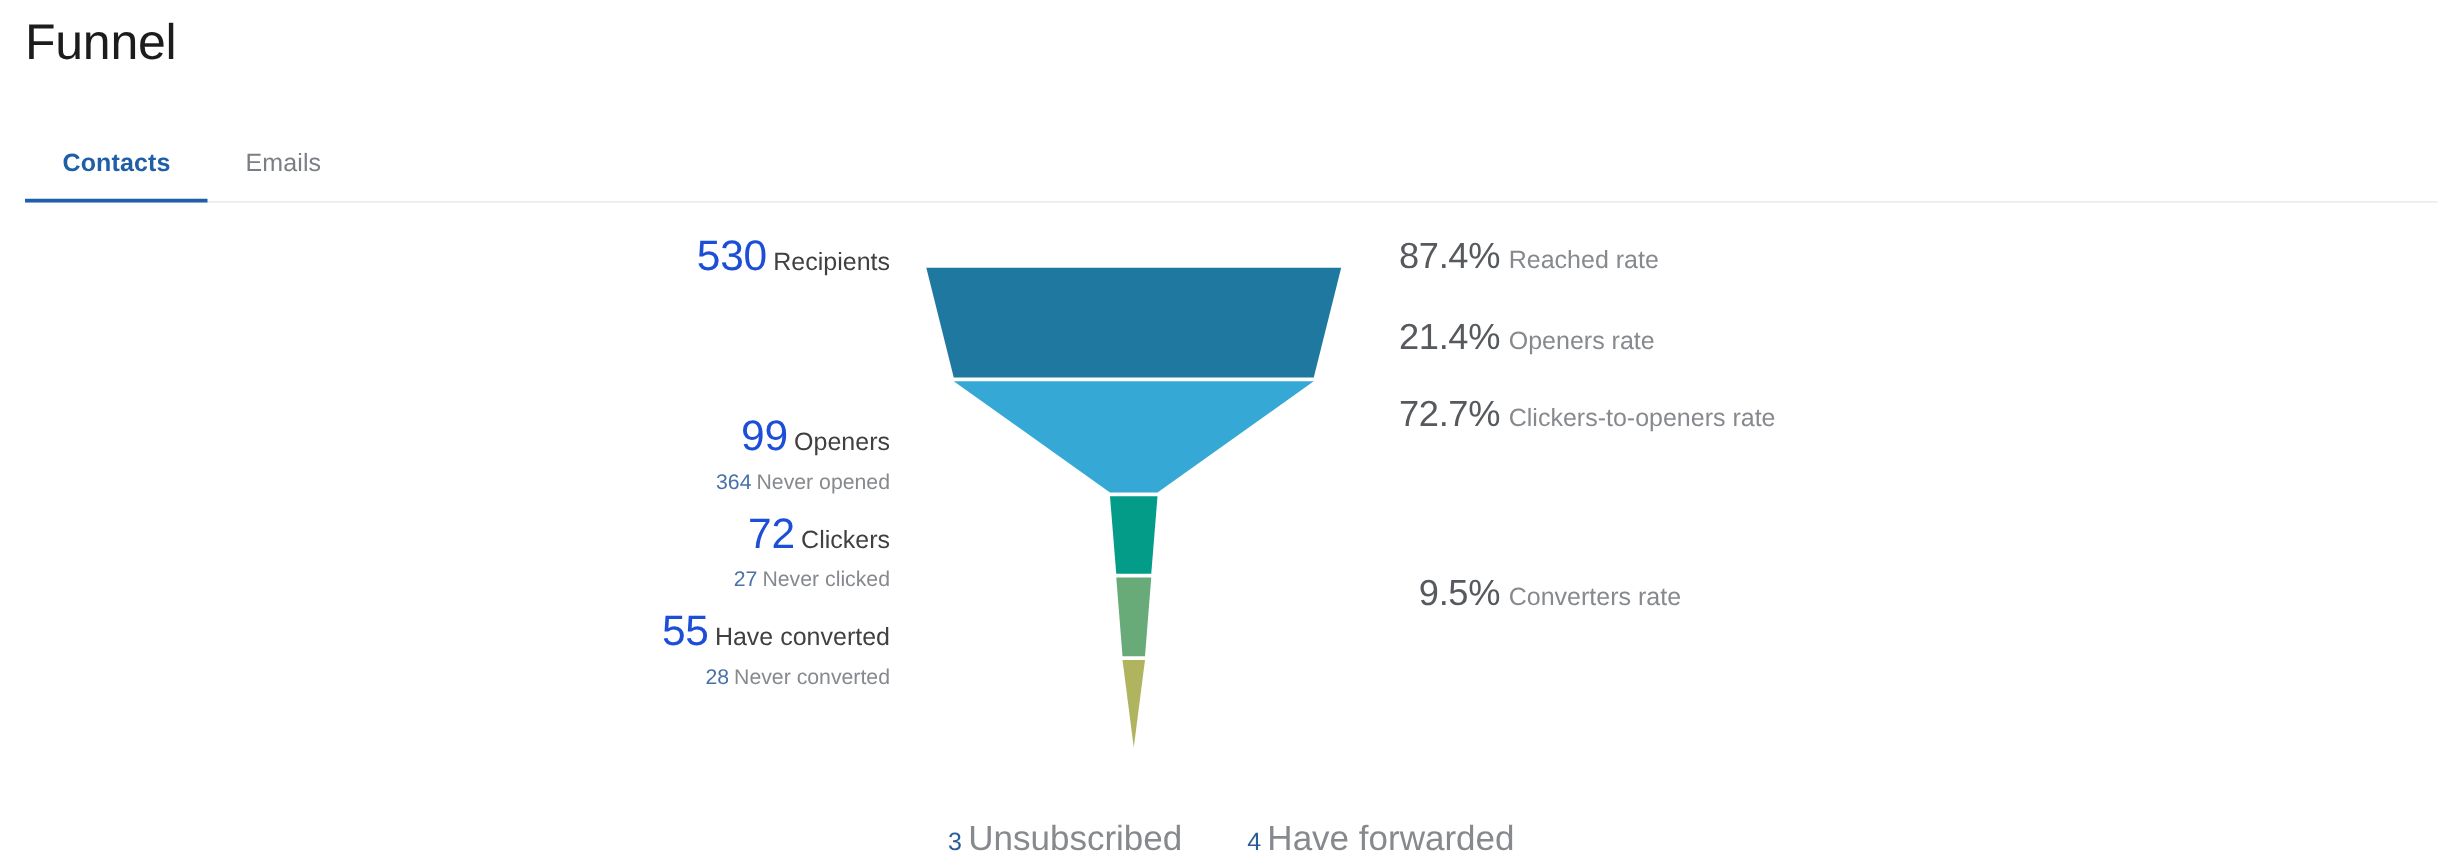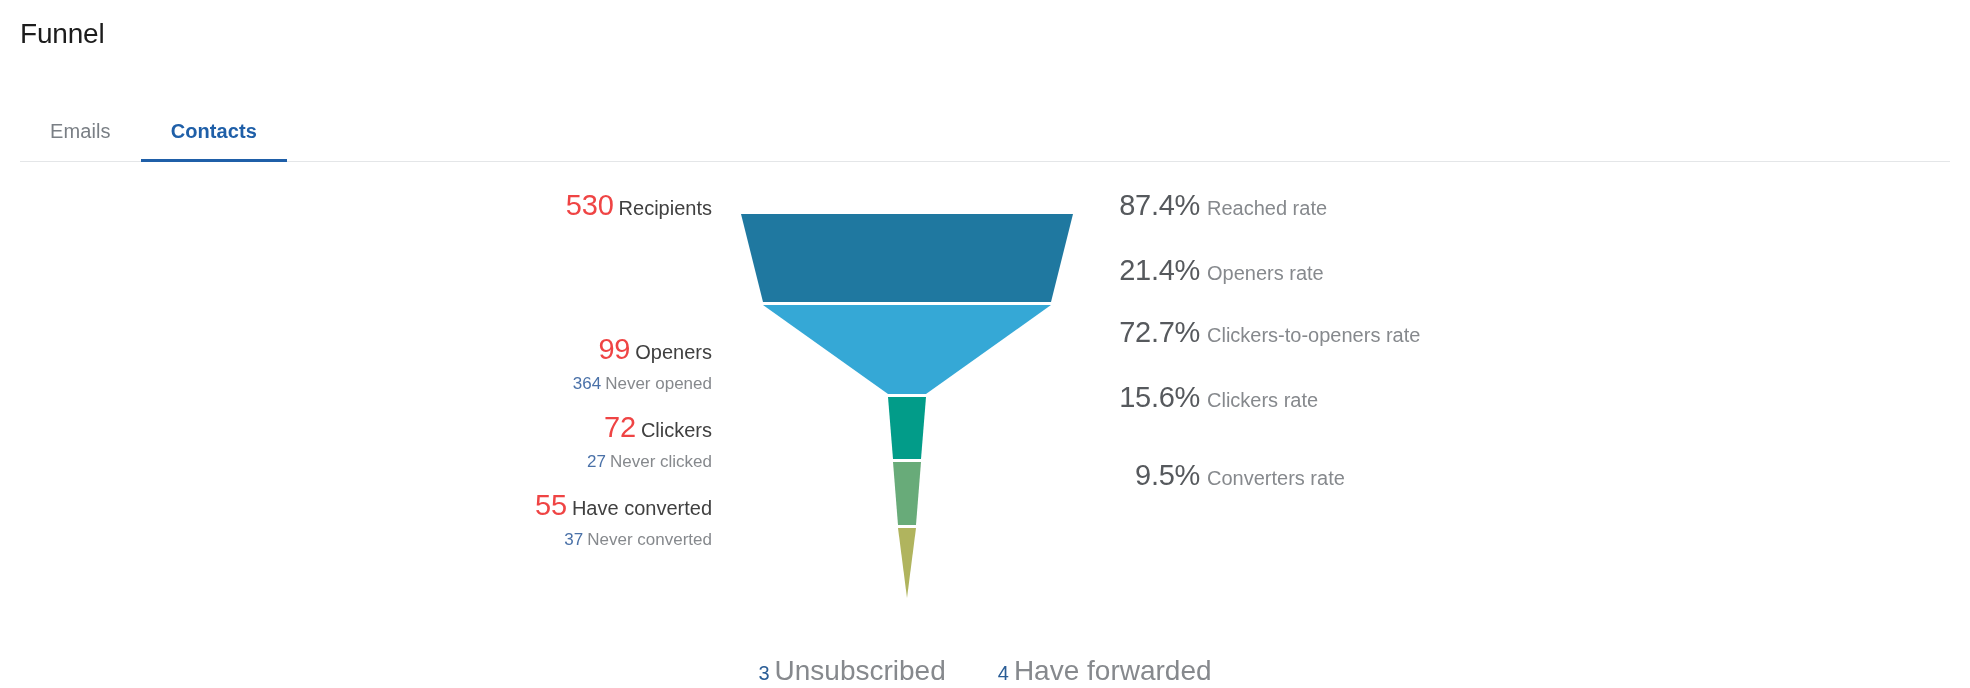--- a/index.html
+++ b/index.html
@@ -21,21 +21,21 @@
     width: 1970px;
     height: 688px;
     background: #ffffff;
   }
 
   
   .page-title {
     position: absolute;
     left: 20px;
     top: 8px;
-    font-size: 28px;
+    font-size: 40px;
     font-weight: 400;
     color: #1c1c1c;
     letter-spacing: -0.2px;
     line-height: 52px;
   }
 
   
   .tabs {
     position: absolute;
     left: 20px;
@@ -103,22 +103,22 @@
     position: absolute;
     right: 0;
     text-align: right;
     white-space: nowrap;
   }
   .stat-left .main-line {
     display: block;
     line-height: 30px;
   }
   .stat-left .num {
-    font-size: 29px;
-    color: #ef4444;
+    font-size: 34px;
+    color: #1d4ed8;
     font-weight: 400;
     letter-spacing: -0.2px;
   }
   .stat-left .lbl {
     font-size: 20px;
     color: #404040;
     font-weight: 400;
     margin-left: 5px;
   }
   .stat-left .sub-line {
@@ -194,22 +194,22 @@
   }
 </style>
 </head>
 <body>
 
 <div class="page">
 
   <div class="page-title">Funnel</div>
 
   <div class="tabs">
+    <div class="tab active">Contacts</div>
     <div class="tab">Emails</div>
-    <div class="tab active">Contacts</div>
   </div>
 
   <div class="funnel-wrap">
 
     <div class="left-col">
 
       <div class="stat-left" style="top:28px;">
         <span class="main-line">
           <span class="num">530</span><span class="lbl">Recipients</span>
         </span>
@@ -232,21 +232,21 @@
         <span class="sub-line">
           <span class="sub-num">27</span><span class="sub-lbl">Never clicked</span>
         </span>
       </div>
 
       <div class="stat-left" style="top:328px;">
         <span class="main-line">
           <span class="num">55</span><span class="lbl">Have converted</span>
         </span>
         <span class="sub-line">
-          <span class="sub-num">37</span><span class="sub-lbl">Never converted</span>
+          <span class="sub-num">28</span><span class="sub-lbl">Never converted</span>
         </span>
       </div>
     </div>
 
     <svg class="funnel-svg" viewBox="0 0 340 410" preserveAspectRatio="none">
 
       <polygon points="4,0 336,0 314,88 26,88" fill="#1f78a0"></polygon>
 
       <polygon points="26,91 314,91 189,180 151,180" fill="#35a8d6"></polygon>
 
@@ -264,23 +264,20 @@
       </div>
 
       <div class="stat-right" style="top:93px;">
         <span class="pct">21.4%</span><span class="rlbl">Openers rate</span>
       </div>
 
       <div class="stat-right" style="top:155px;">
         <span class="pct">72.7%</span><span class="rlbl">Clickers-to-openers rate</span>
       </div>
 
-      <div class="stat-right" style="top:220px;">
-        <span class="pct">15.6%</span><span class="rlbl">Clickers rate</span>
-      </div>
 
       <div class="stat-right" style="top:298px;">
         <span class="pct">9.5%</span><span class="rlbl">Converters rate</span>
       </div>
     </div>
 
     <div class="footer-row">
       <div class="foot-stat">
         <span class="fnum">3</span><span class="flbl">Unsubscribed</span>
       </div>

